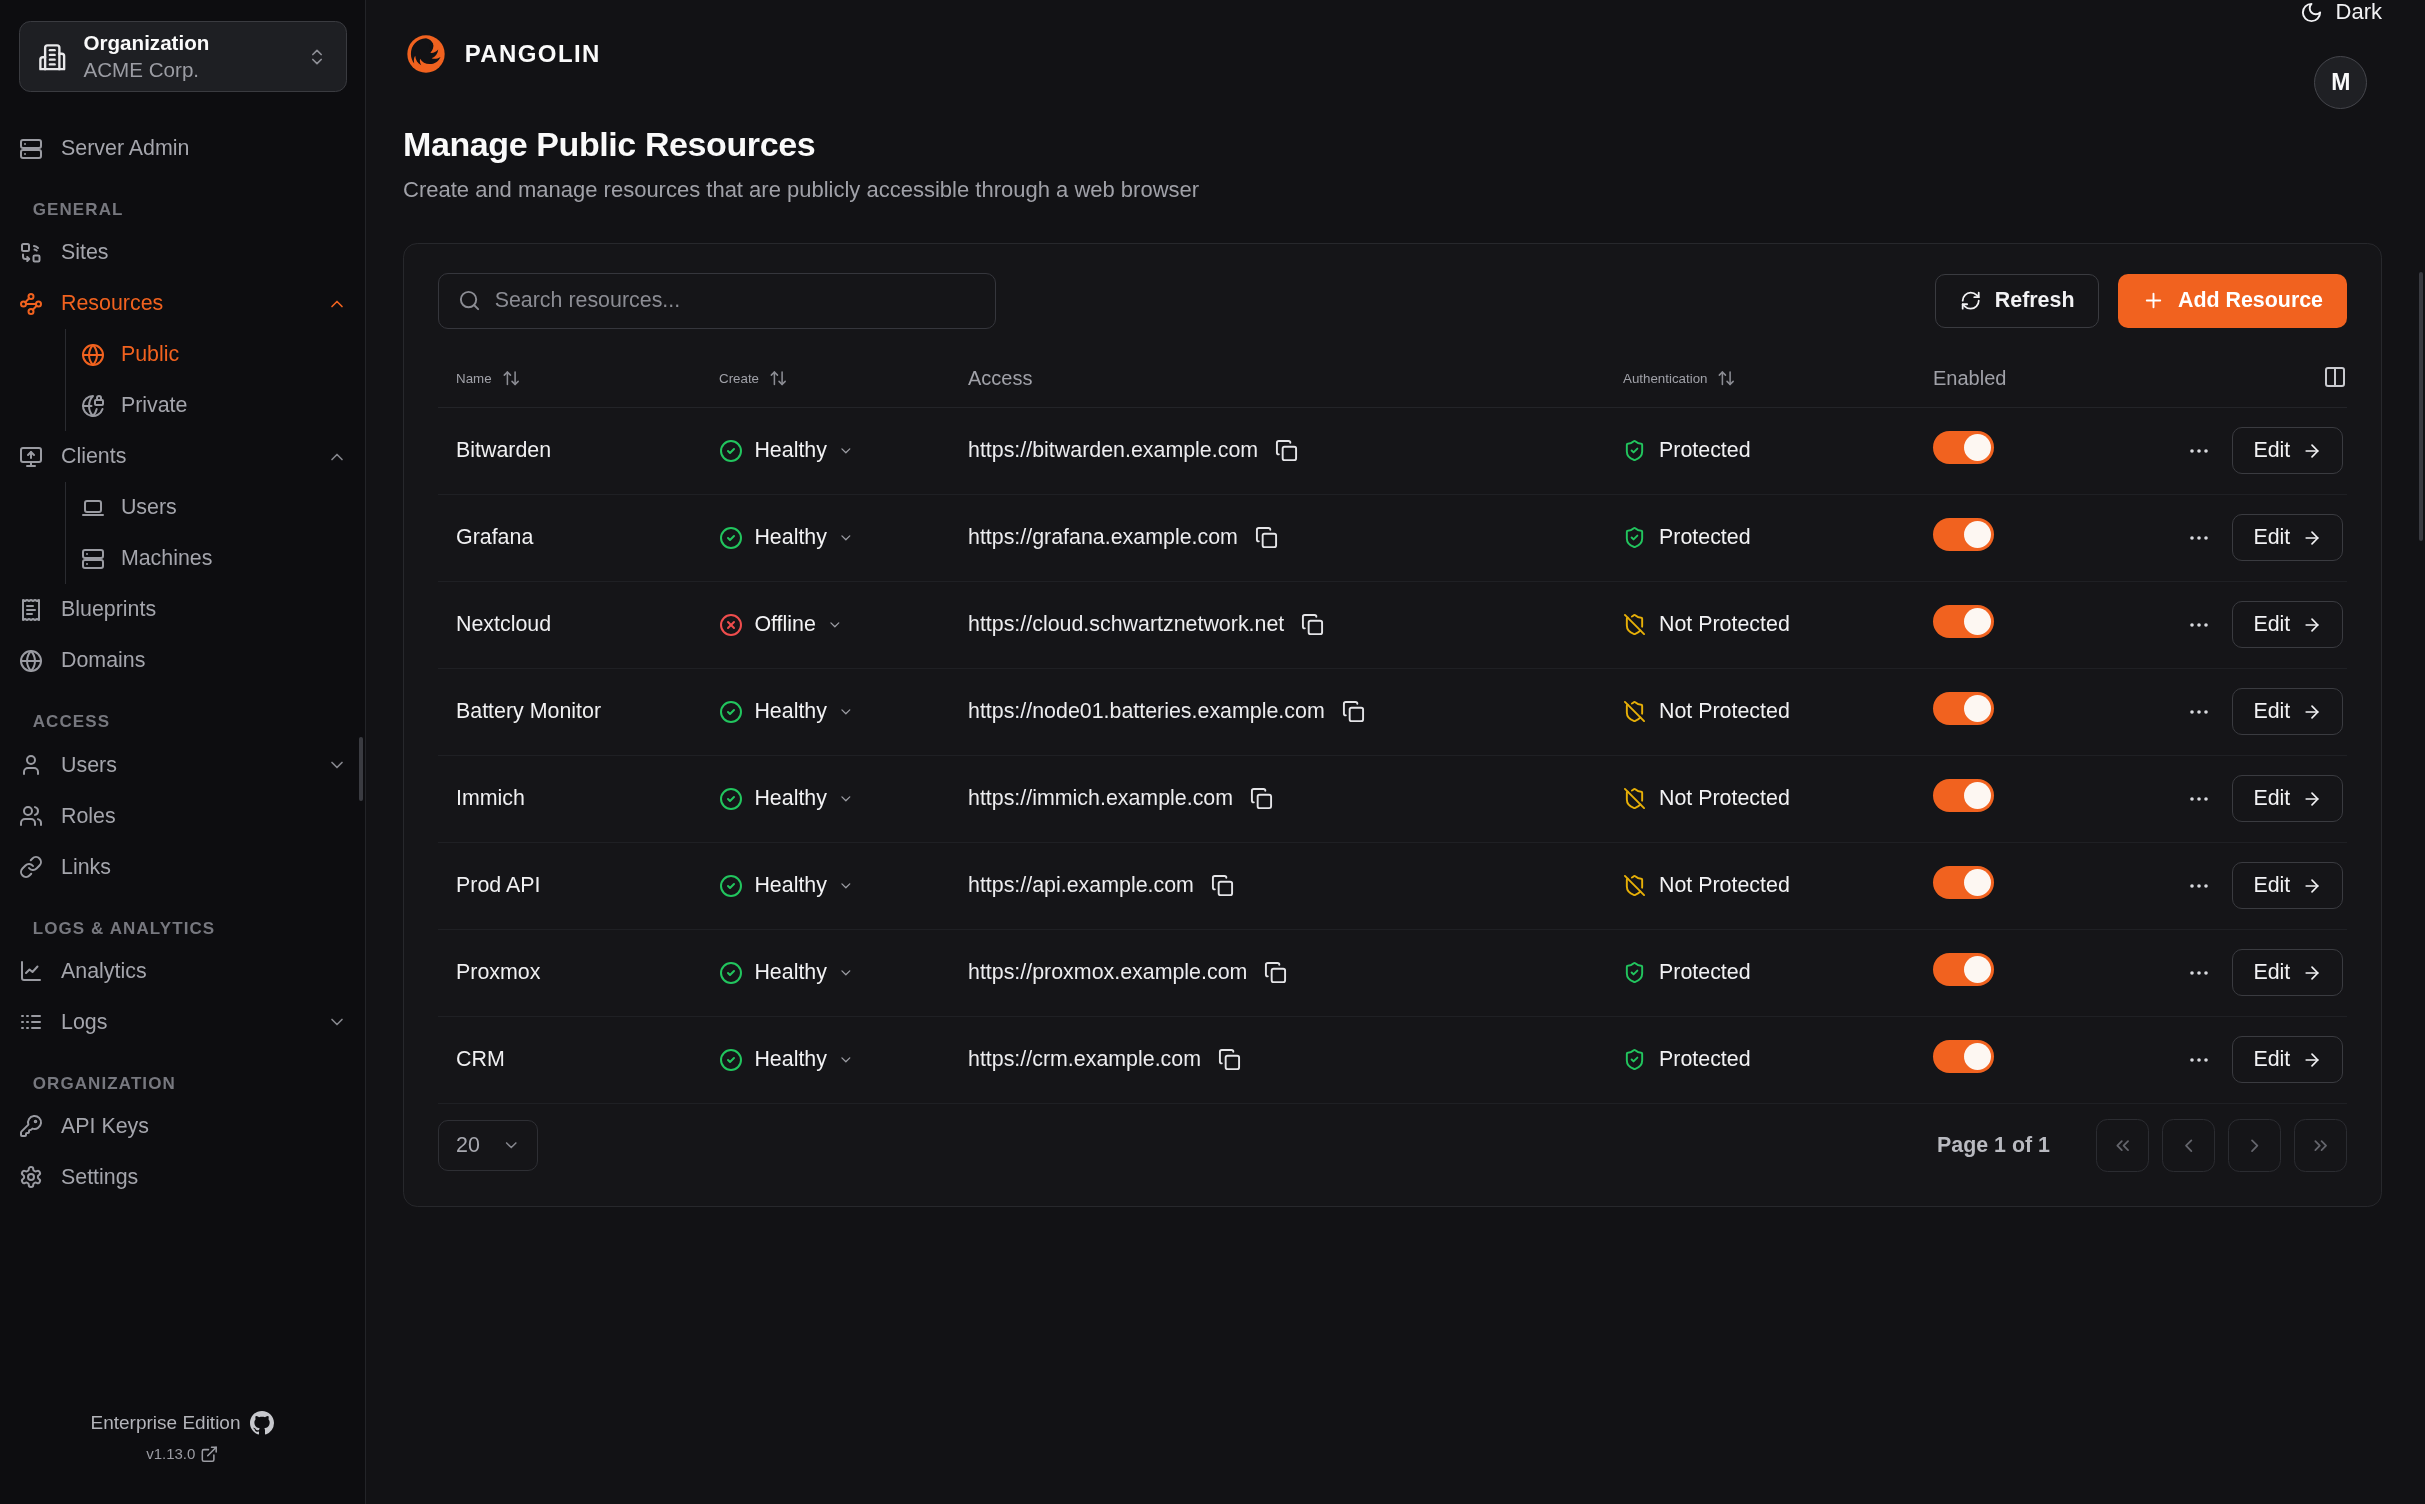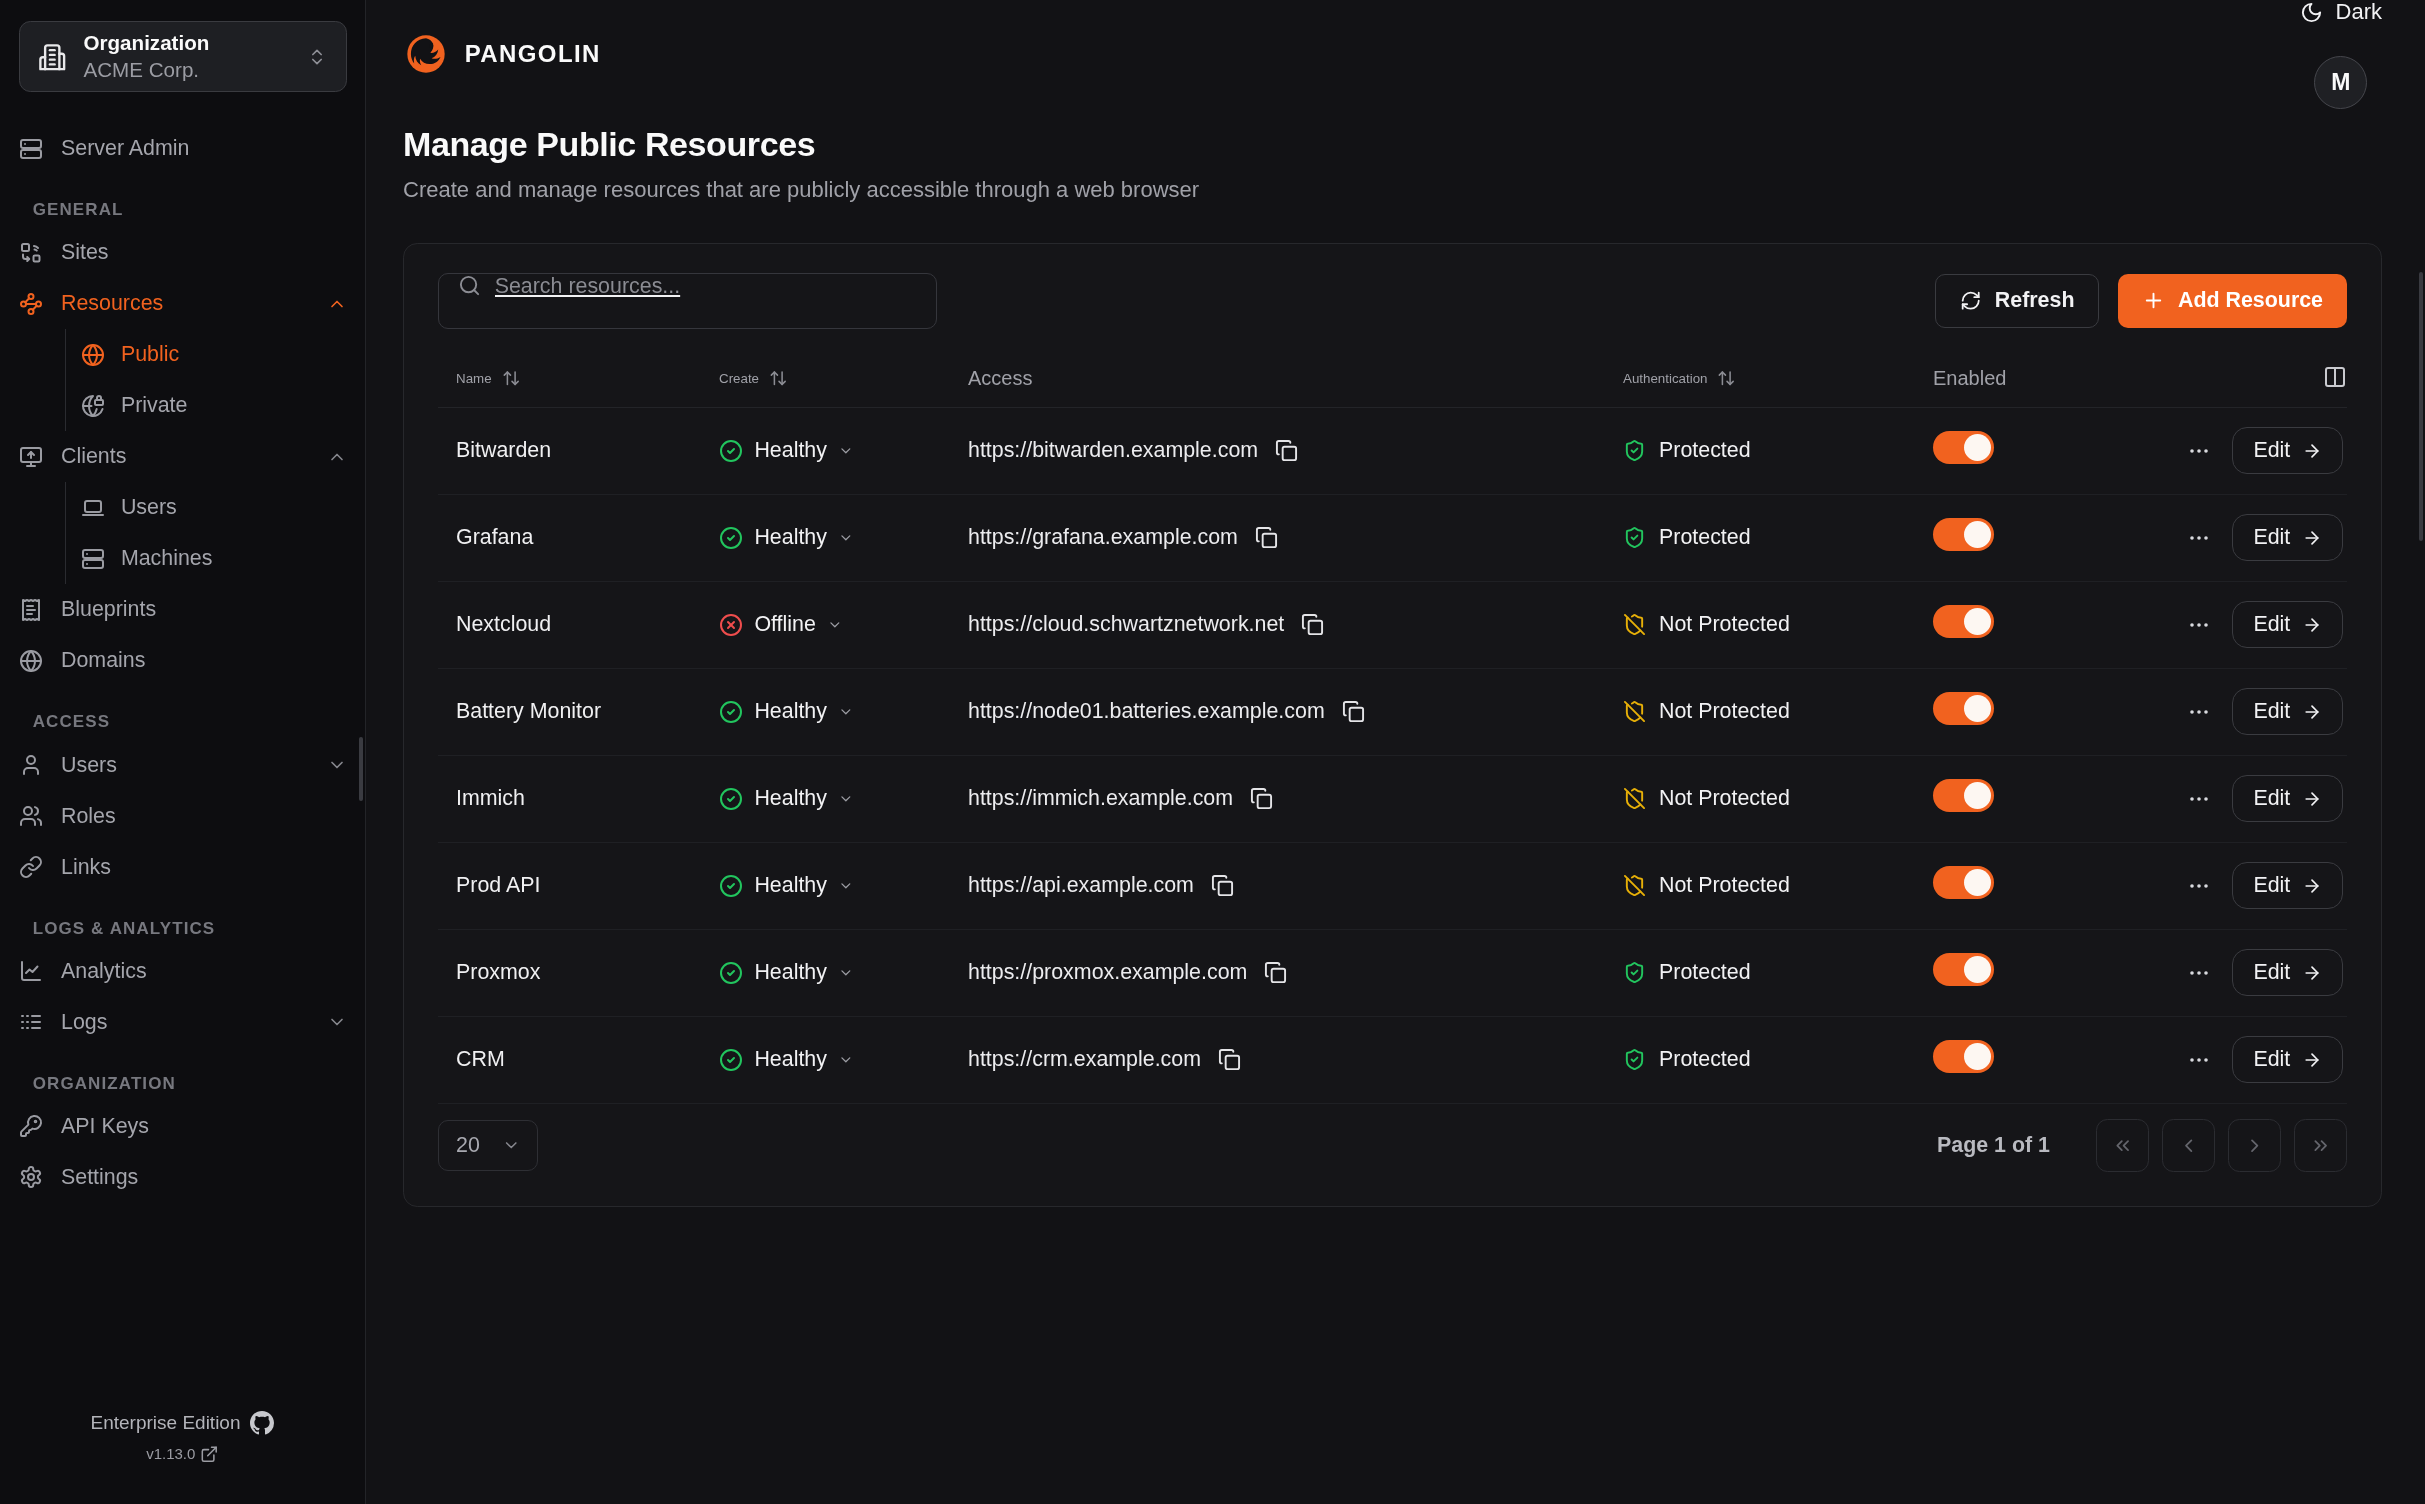--- a/index.html
+++ b/index.html
@@ -51,21 +51,21 @@
   .theme-btn .ic { width:23px; height:23px; }
   .avatar { width:53px; height:53px; border-radius:50%; background:#1f2024; border:1.4px solid #45464c;
     display:flex; align-items:center; justify-content:center; font-size:23px; font-weight:600; color:#fafafa; }
 
   .page-head { margin-top:17px; }
   .page-title { font-size:34px; font-weight:800; letter-spacing:-0.4px; color:#fafafa; }
   .page-sub { margin-top:13px; font-size:22px; color:#a0a1a8; }
 
   .card { margin-top:40px; width:1979px; background:#151518; border:0.7px solid #27282c; border-radius:14.2px; padding:28.5px 34px 21.4px; }
   .toolbar { display:flex; align-items:center; justify-content:space-between; }
-  .search { width:499px; height:56px; border:0.7px solid #35363c; border-radius:10px; display:flex; align-items:flex-start; gap:14.2px; padding:0 18.5px;text-decoration:underline; }
+  .search { width:558px; height:56px; border:0.7px solid #35363c; border-radius:10px; display:flex; align-items:center; gap:14.2px; padding:0 18.5px; }
   .search .ic { width:23px; height:23px; color:#8b8c93; }
   .search input { flex:1; background:transparent; border:none; outline:none; font-size:21.4px; color:#e8e8ea; font-family:inherit; }
   .search input::placeholder { color:#8b8c93; }
   .toolbar-right { display:flex; align-items:center; gap:18.5px; }
   .btn { height:54px; border-radius:10px; display:flex; align-items:center; gap:13px; font-size:21.4px; font-weight:600; padding:0 24px; }
   .btn-ghost { border:0.7px solid #3a3b40; color:#f2f2f4; }
   .btn-ghost .ic { width:21.4px; height:21.4px; }
   .btn-primary { background:#f1621f; color:#ffffff; }
   .btn-primary .ic { width:23px; height:23px; }
 
@@ -86,21 +86,21 @@
   .url { color:#ececef; }
   .icon-btn { display:flex; align-items:center; justify-content:center; color:#e4e4e7; }
   .icon-btn .ic { width:23px; height:23px; }
   .c-auth { display:flex; align-items:center; gap:13px; color:#f2f2f4; }
   .au-ok { color:#22c55e; } .au-warn { color:#e7b008; }
   .c-auth .ic { width:23px; height:23px; }
   .toggle { width:61px; height:33px; border-radius:16.4px; background:#f1621f; position:relative; flex:none; }
   .toggle .knob { position:absolute; top:2.8px; left:31px; width:27px; height:27px; border-radius:50%; background:#fdf7f2; }
   .c-actions { display:flex; align-items:center; justify-content:flex-end; gap:21.4px; padding-right:4.3px; }
   .dots { width:24px; height:24px; color:#d9dade; }
-  .edit-btn { height:47px; border:0.7px solid #3a3b40; border-radius:15px; display:flex; align-items:center; gap:11.4px;
+  .edit-btn { height:47px; border:0.7px solid #3a3b40; border-radius:10px; display:flex; align-items:center; gap:11.4px;
     padding:0 20px; font-size:21.4px; color:#f2f2f4; }
 
   .pagination { height:78px; display:flex; align-items:center; justify-content:space-between; margin-top:2.8px; }
   .size-select { width:100px; height:51px; border:0.7px solid #2e2f34; border-radius:10px; display:flex; align-items:center;
     justify-content:space-between; padding:0 17px; font-size:21.4px; color:#a8a9b0; }
   .size-select .chev { width:18.5px; height:18.5px; color:#85868d; }
   .pag-right { display:flex; align-items:center; gap:13px; }
   .page-info { font-size:21.4px; font-weight:600; color:#b9bac0; margin-right:33px; }
   .pg-btn { width:53px; height:53px; border:0.7px solid #2b2c31; border-radius:11.4px; display:flex; align-items:center;
     justify-content:center; color:#64656c; }

